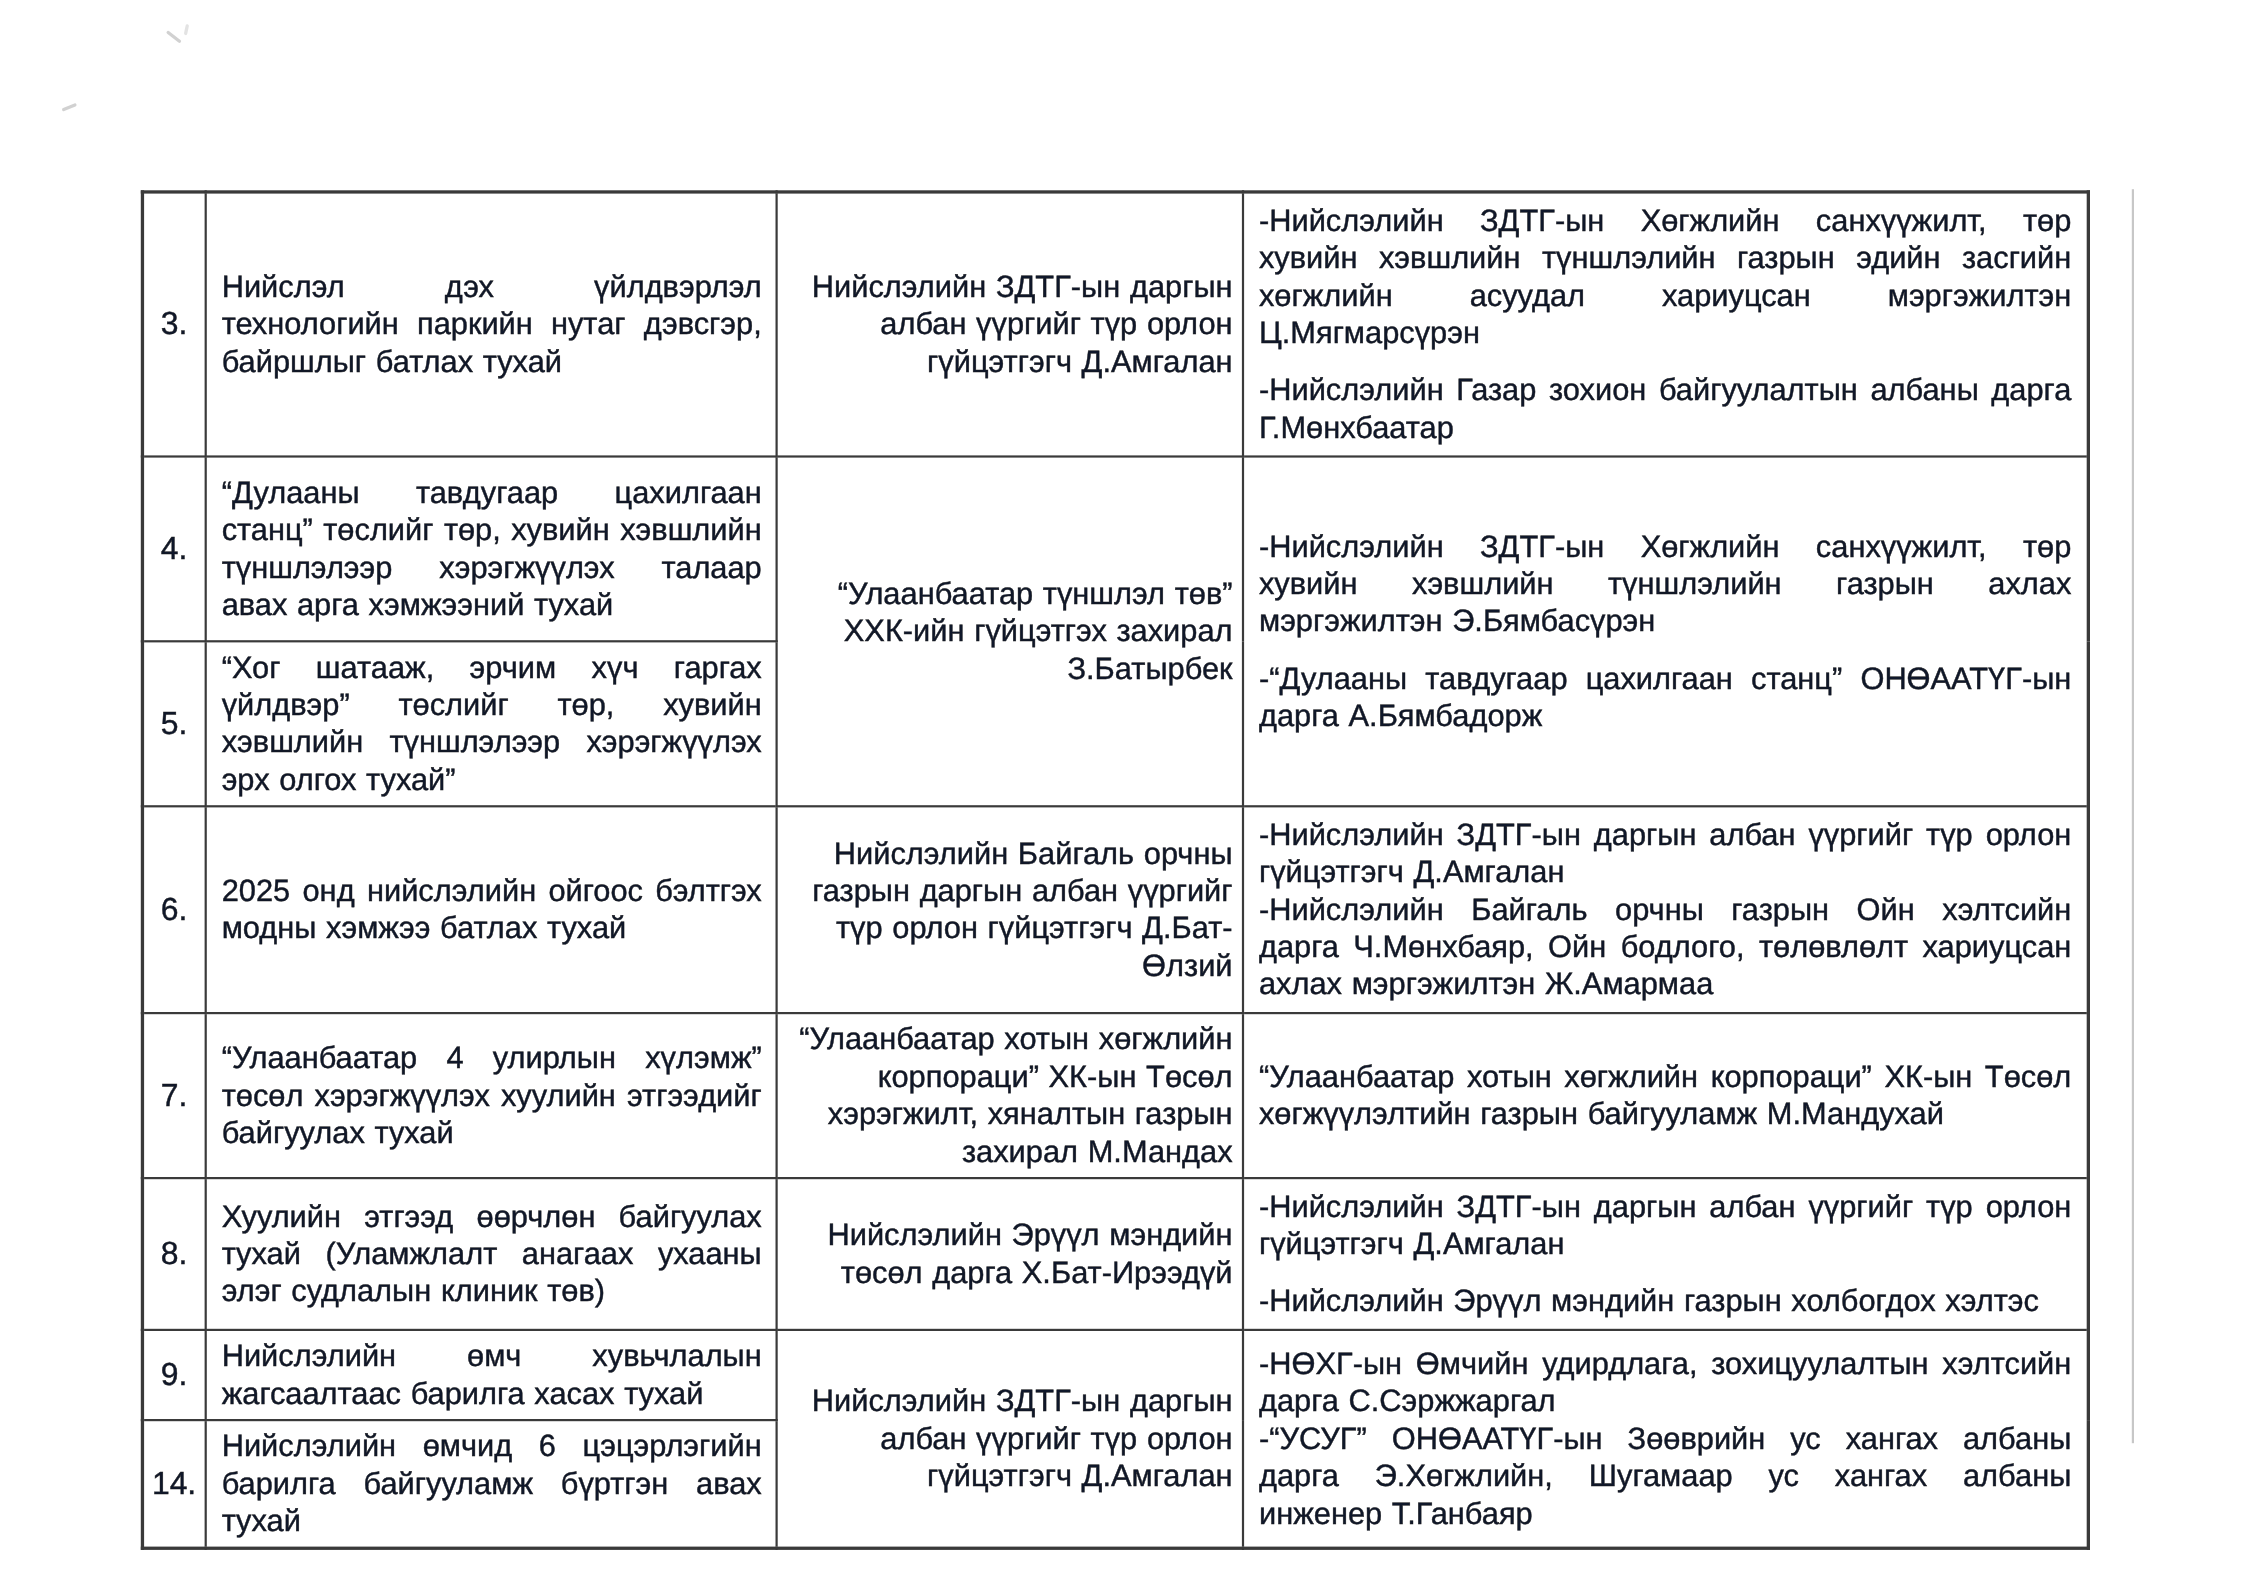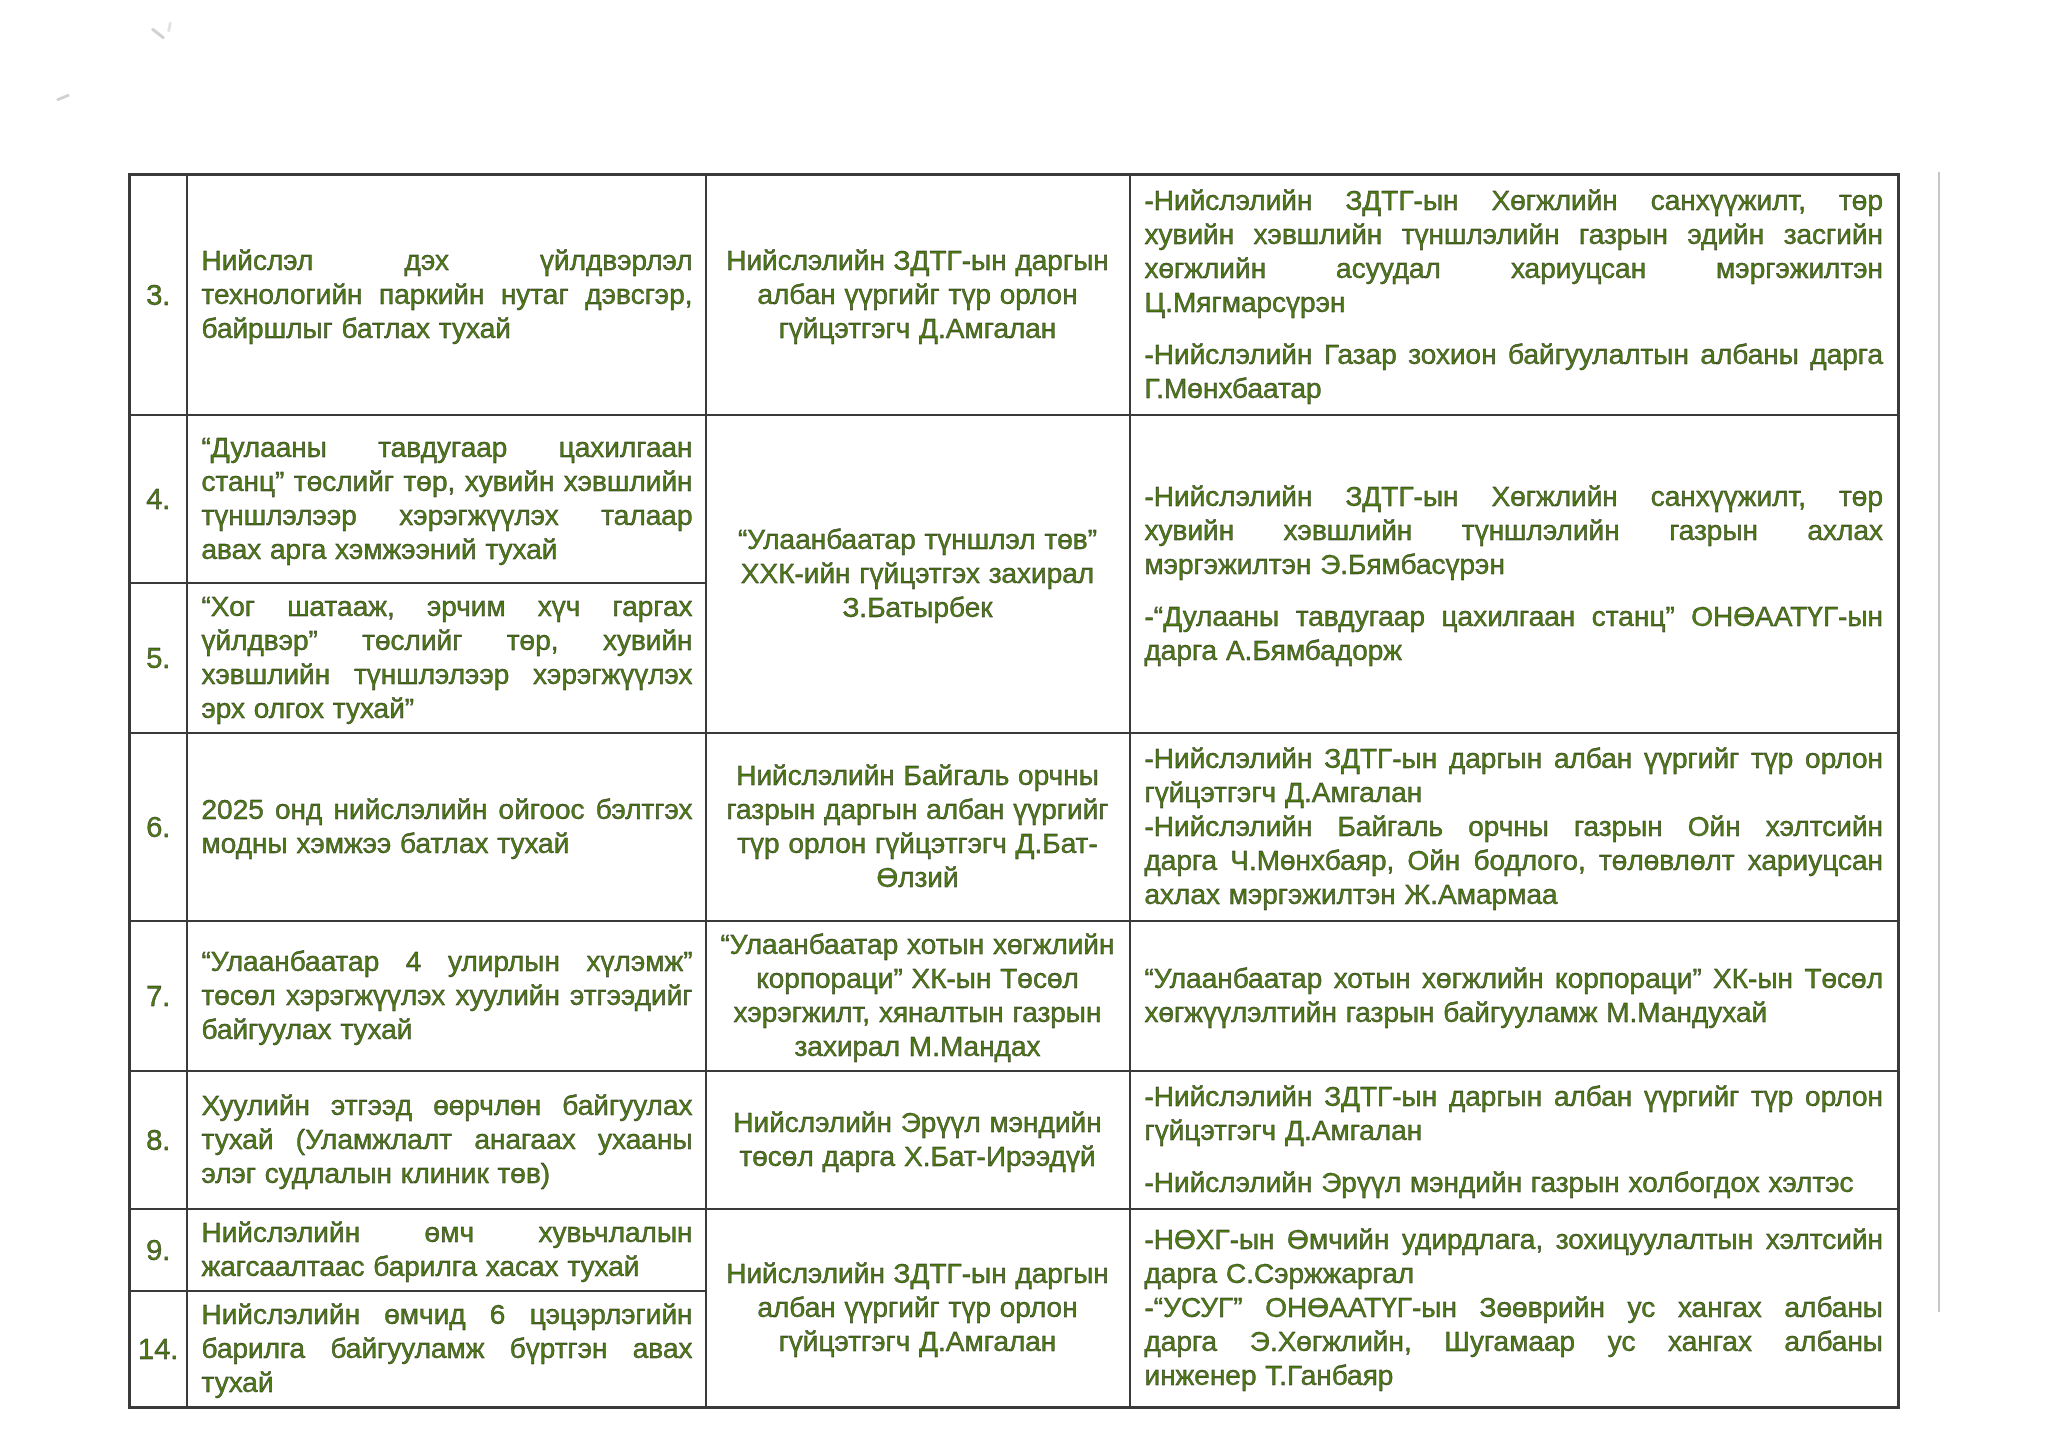--- a/index.html
+++ b/index.html
@@ -31,36 +31,36 @@
   }
   table.doc-table, table.doc-table td {
     border: 2px solid #3a3a3a;
   }
   table.doc-table { border-width: 3px; }
   td {
     font-size: 28px;
     line-height: 34px;
     vertical-align: middle;
     padding: 6px 10px;
-    color: #4d7c0f;
+    color: #0f172a;
     -webkit-text-stroke: 0.4px #1a1a1a;
     word-spacing: 1px;
   }
   td.num {
     text-align: center;
     font-size: 29px;
     padding: 4px 2px;
   }
   td.topic {
     text-align: justify;
     padding: 6px 12px 6px 14px;
     margin-top: 23px;
   }
   td.presenter {
-    text-align: center;
+    text-align: right;
     padding: 6px 8px;
   }
   td.officials {
     text-align: justify;
     padding: 8px 14px 8px 14px;
   }
   td.officials p { margin: 0; }
   td.officials p.gap { margin-top: 18px; }
 
   tr.r3  { height: 204px; }

